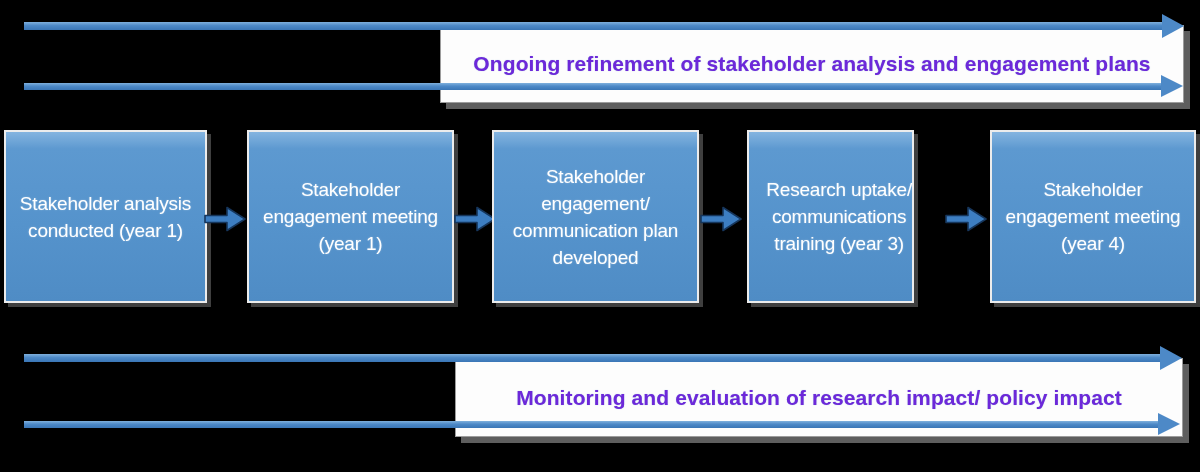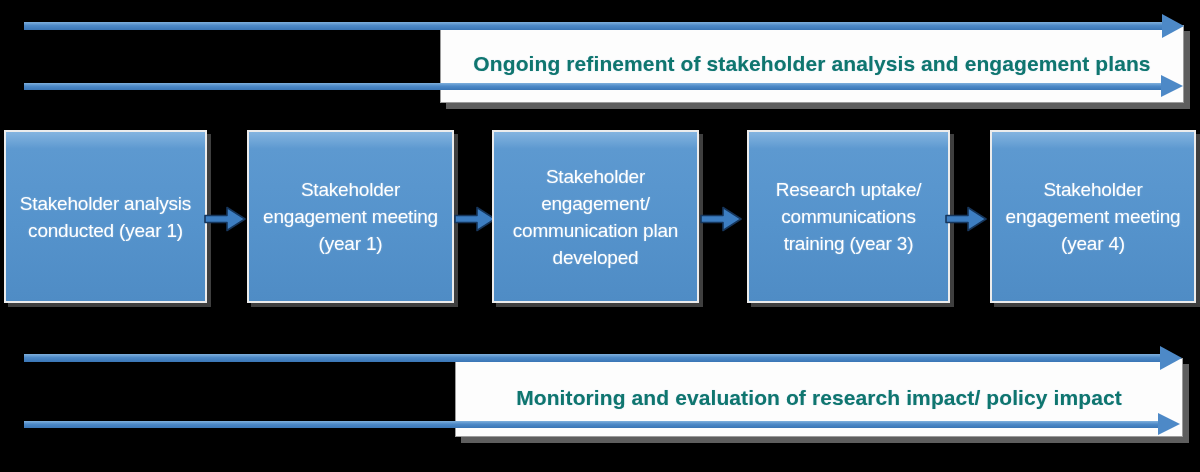--- a/index.html
+++ b/index.html
@@ -50,21 +50,21 @@
     box-shadow: 6px 6px 0 rgba(110,110,110,0.85);
     display: flex;
     align-items: center;
     justify-content: center;
     z-index: 2;
     box-sizing: border-box;
   }
   #top-banner    { left: 440px; top: 25px;  width: 744px; height: 78px; }
   #bottom-banner { left: 455px; top: 358px; width: 728px; height: 79px; }
   .banner-label {
-    color: #0f766e;
+    color: #6d28d9;
     font-size: 21px;
     font-weight: bold;
     letter-spacing: 0.1px;
     text-align: center;
     white-space: nowrap;
     text-shadow: 0 0 1px rgba(46,117,185,0.45);
   }
 
   
   .step-box {
@@ -76,21 +76,21 @@
     box-shadow: 4px 4px 0 rgba(125,125,125,0.5);
     display: flex;
     align-items: center;
     justify-content: center;
     box-sizing: border-box;
     z-index: 2;
   }
   #step-1 { left: 4px;   width: 203px; }
   #step-2 { left: 247px; width: 207px; }
   #step-3 { left: 492px; width: 207px; }
-  #step-4 { left: 747px; width: 203px; }
+  #step-4 { left: 747px; width: 167px; justify-content: flex-end; }
   #step-5 { left: 990px; width: 206px; }
   .step-label {
     color: #ffffff;
     font-size: 19px;
     line-height: 27px;
     text-align: center;
     white-space: pre-line;
     letter-spacing: -0.2px;
     text-shadow: 0 0 2px rgba(255,255,255,0.35);
   }

